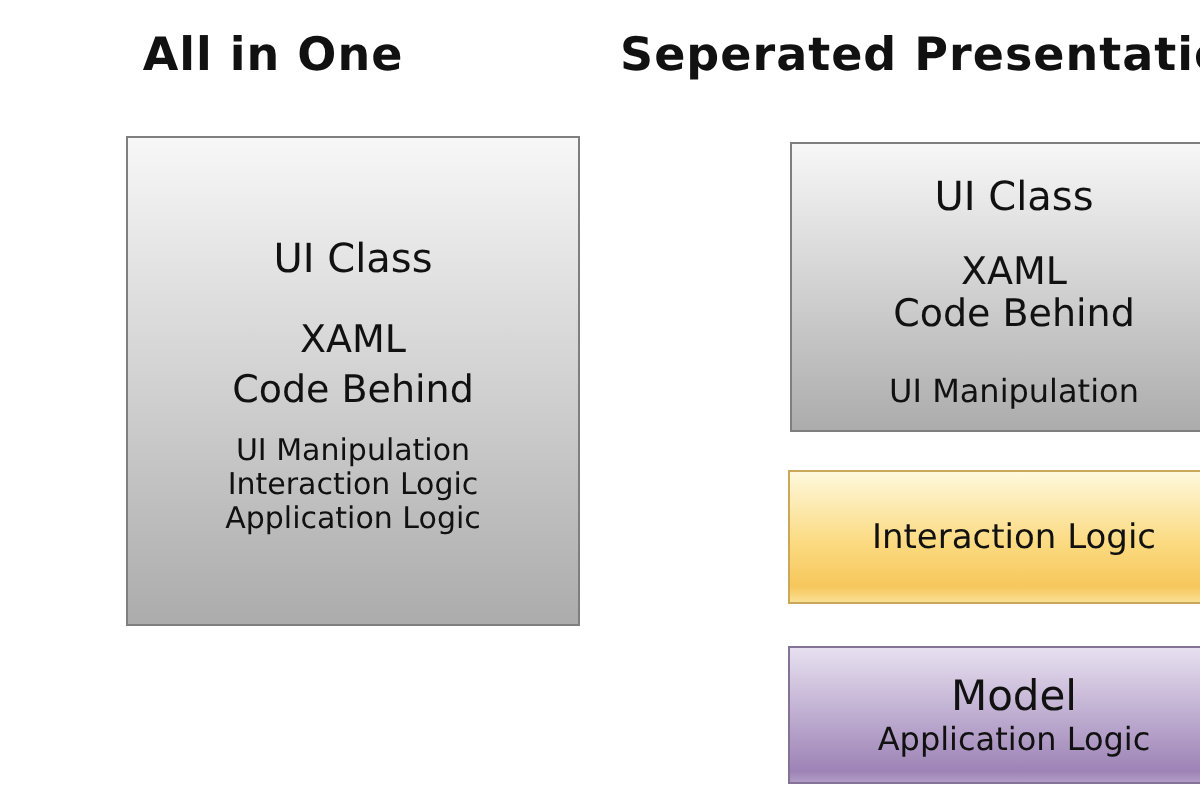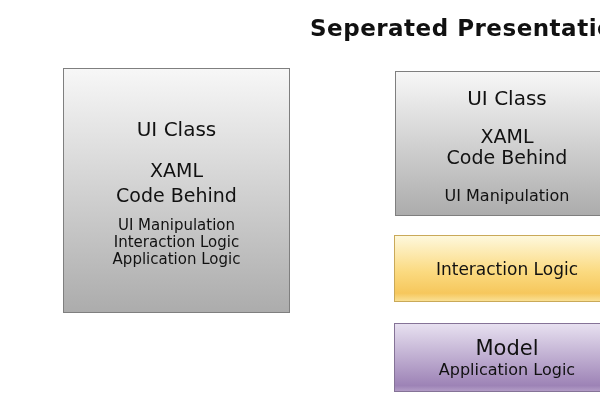--- a/index.html
+++ b/index.html
@@ -92,20 +92,21 @@
   #box-model .primary { font-size: 21px; line-height: 24px; }
   #box-model .detail  { font-size: 16px; line-height: 19px; }
 
   .line { white-space: nowrap; }
 </style>
 </head>
 <body>
 
 <div class="stage">
 
+  <div class="col-title" id="title-left">All in One</div>
 
   <div class="box" id="box-all-in-one">
     <div class="primary line">UI Class</div>
     <div class="secondary">
       <div class="line">XAML</div>
       <div class="line">Code Behind</div>
     </div>
     <div class="details">
       <div class="line">UI Manipulation</div>
       <div class="line">Interaction Logic</div>

